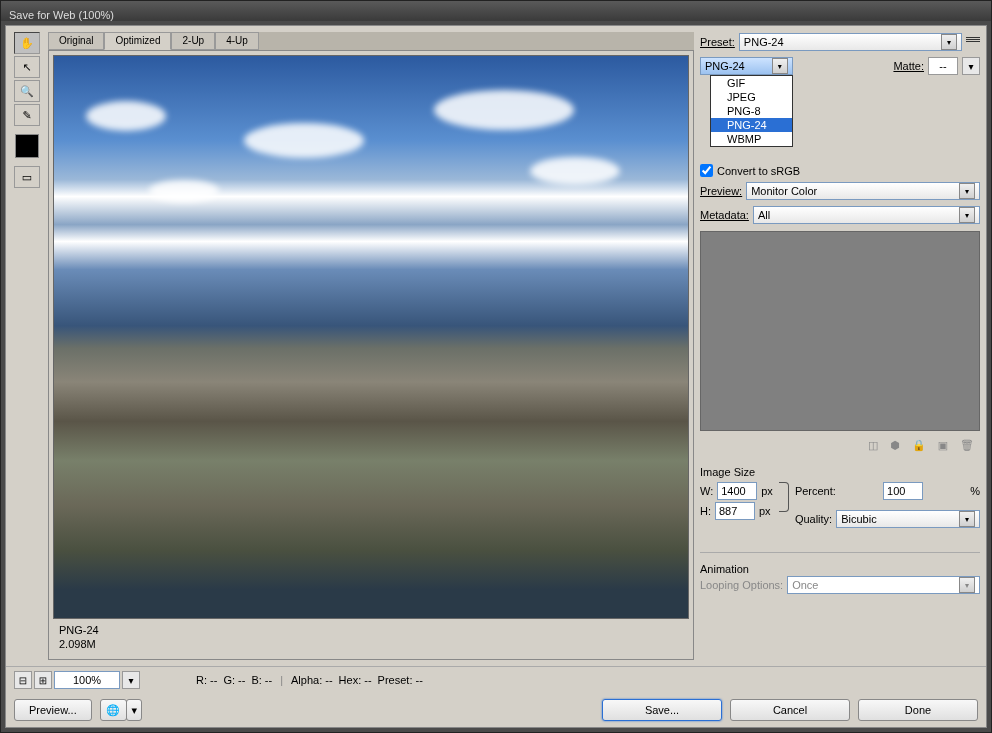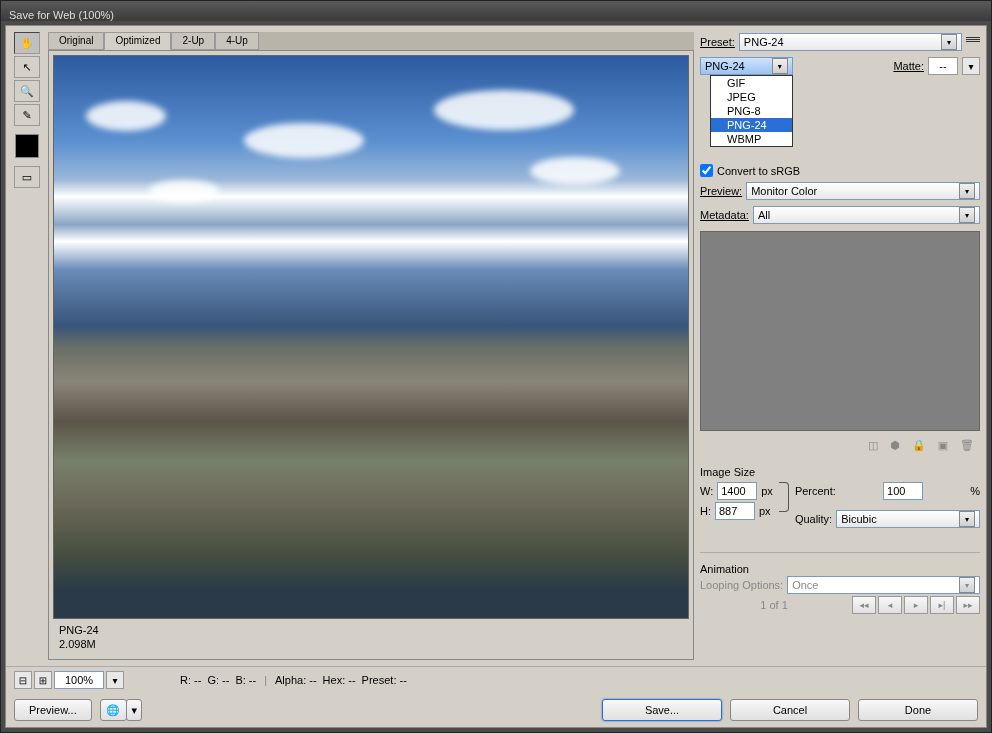--- a/index.html
+++ b/index.html
@@ -218,39 +218,29 @@
           <div class="section-label">Animation</div>
           <div class="row disabled">
             <span>Looping Options:</span>
             <div class="dropdown">
               <div class="dropdown-box" style="background:#ffffff;color:#888">
                   <span>Once</span>
                   <span class="dropdown-btn">▾</span>
                 </div>
             </div>
           </div>
-          <div class="row">
-            <span style="flex:1;text-align:center" class="disabled">1 of 1</span>
-            <div class="nav-btns">
-              <div class="nav-btn">◂◂</div>
-              <div class="nav-btn">◂</div>
-              <div class="nav-btn">▸</div>
-              <div class="nav-btn">▸|</div>
-              <div class="nav-btn">▸▸</div>
-            </div>
-          </div>
         </div>
       </div>
     </div>
 
     <div class="bottom-bar">
       <div class="zoom-box">
         <div class="sq-btn">⊟</div>
         <div class="sq-btn">⊞</div>
-        <input type="text" style="width: 50px; text-align: center;" value="100%">
+        <input type="text" style="width: 66px; text-align: center;" value="100%">
         <div class="sq-btn">▾</div>
       </div>
       <span style="width:40px"></span>
       <div class="status-seg">
         <span>R: --</span>
         <span>G: --</span>
         <span>B: --</span>
       </div>
       <span class="status-divider">|</span>
       <div class="status-seg">

